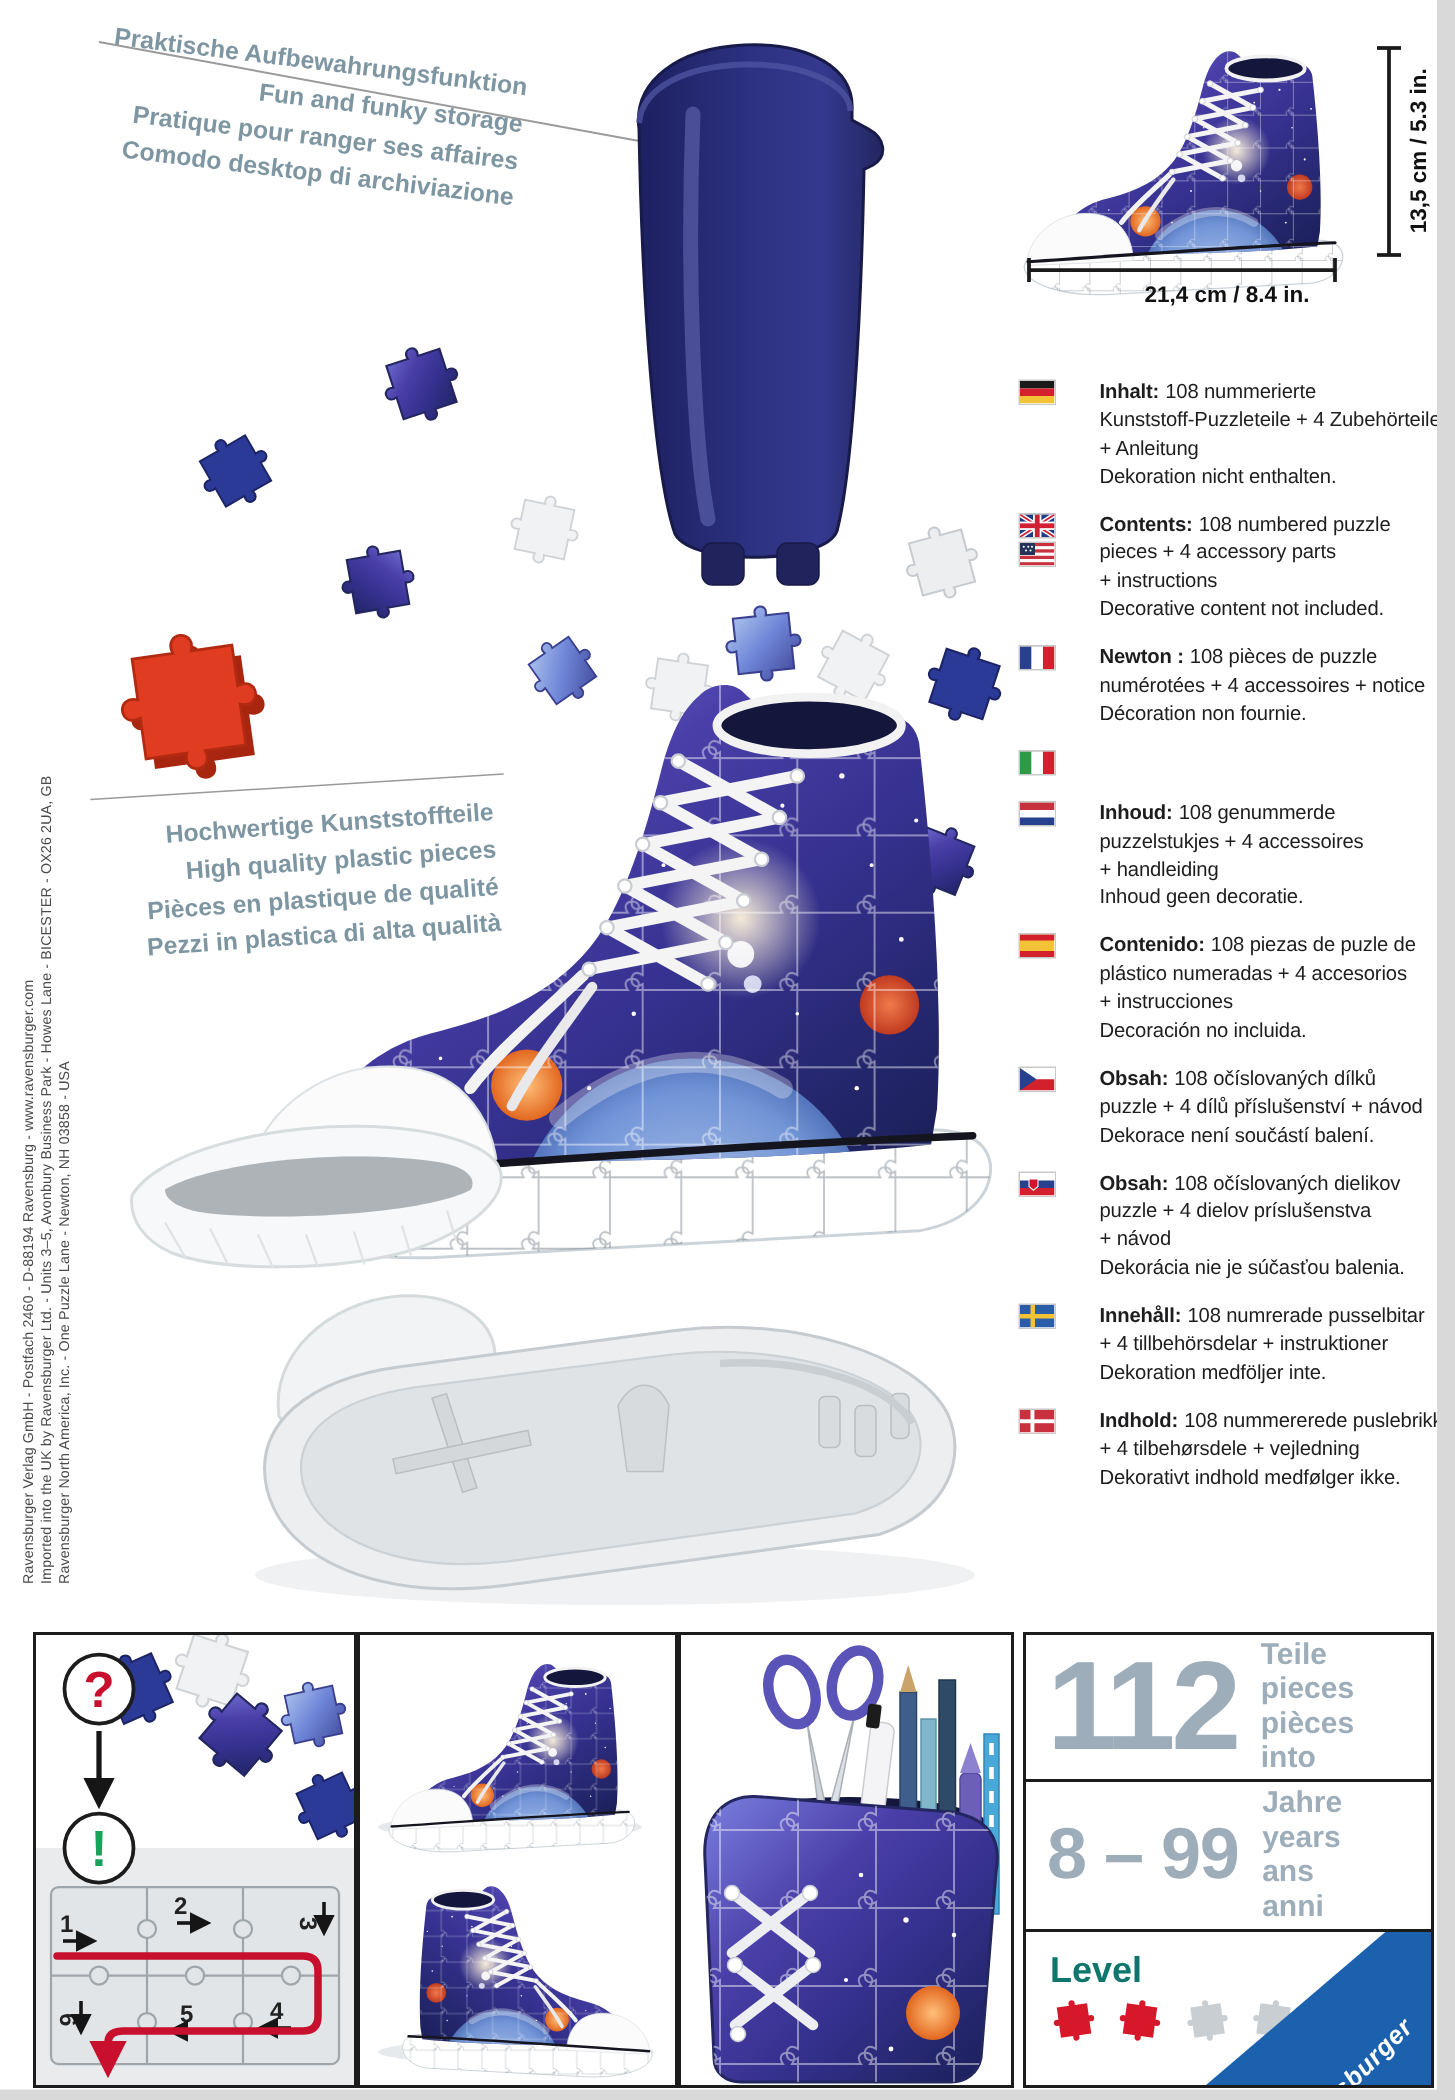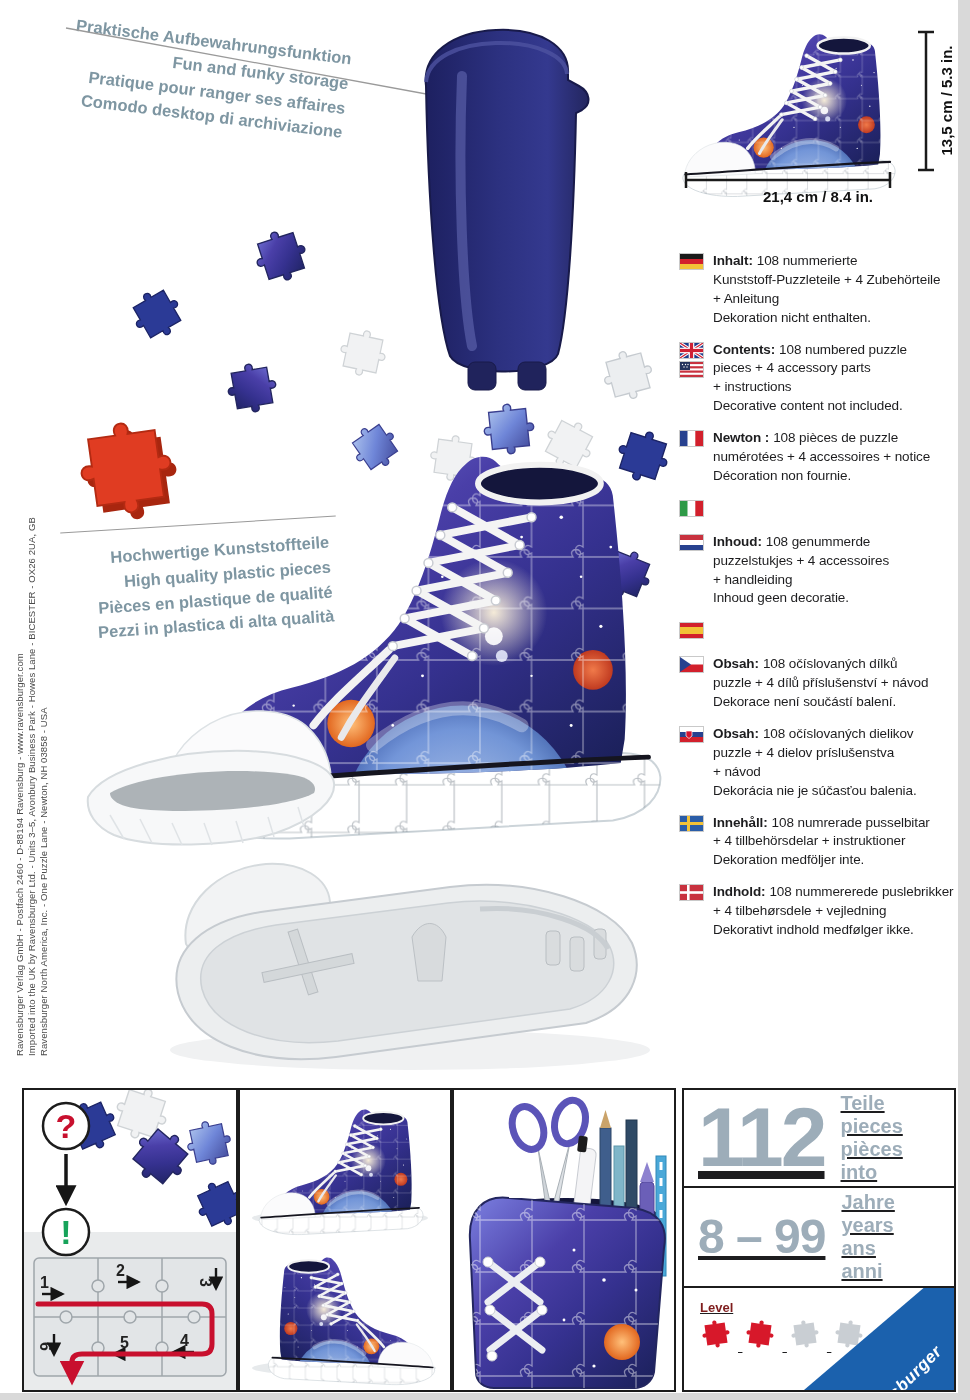--- a/index.html
+++ b/index.html
@@ -4,40 +4,40 @@
 <style>
   html,body{margin:0;padding:0;background:#fff;}
   body{width:970px;height:1400px;position:relative;overflow:hidden;
        font-family:"Liberation Sans",sans-serif;color:#1d1d1f;}
   .abs{position:absolute;}
   
   .headline{font-weight:bold;color:#7e96a2;font-size:16.5px;line-height:1.5;text-align:right;white-space:nowrap;}
   .headline div{white-space:nowrap;}
   
   .contents-col{left:680px;top:252px;width:284px;}
-  .sec{display:flex;margin-bottom:13px;}
+  .sec{display:flex;margin-bottom:13px;gap:20px;}
   .flag-col{width:33px;flex:0 0 33px;padding-top:2px;}
   .flag{display:block;margin-bottom:4px;box-shadow:0 0 0 1px #c9c9c9;}
   .sec-text{font-size:13.5px;line-height:1.4;letter-spacing:-0.1px;}
   .sec-text b{font-weight:bold;}
   .sec-line{white-space:nowrap;}
   .sec-first{margin-left:4px;}
   
   .imprint-line{position:absolute;transform:rotate(-90deg);transform-origin:0 0;
        font-size:9.5px;color:#4a4a4a;white-space:nowrap;letter-spacing:0.1px;}
   
   .dim-label{font-weight:bold;font-size:15px;color:#111;text-align:center;white-space:nowrap;}
   
   .pc{position:absolute;overflow:visible;}
   
   .fbox{position:absolute;border:2px solid #1c1c1c;background:#fff;box-sizing:border-box;}
   .info-row{position:relative;box-sizing:border-box;display:flex;align-items:center;padding:6px 14px;}
   .big-num{font-weight:bold;color:#9dadb9;letter-spacing:-3px;line-height:0.9;}
   .num-labels{margin-left:16px;color:#9dadb9;font-size:20px;line-height:1.15;font-weight:bold;}
-  .level-label{font-weight:bold;color:#7f1d1d;font-size:13px;margin:8px 0 2px 2px;}
+  .level-label{font-weight:bold;color:#0f766e;font-size:24px;margin:8px 0 2px 2px;}
   .lvl{display:inline-block;margin-right:4px;overflow:visible;}
   .brand-tri{position:absolute;right:0;bottom:0;width:0;height:0;
        border-left:150px solid transparent;border-bottom:128px solid #1b61ad;}
   .brand-word{position:absolute;right:8px;bottom:34px;color:#fff;font-weight:bold;font-style:italic;
        font-size:17px;transform:rotate(-45deg);transform-origin:100% 100%;letter-spacing:0.5px;white-space:nowrap;}
   .edge{background:#d9d9d9;}
 </style>
 </head>
 <body>
 
@@ -389,20 +389,26 @@
   </div>
 
   <div class="sec">
     <div class="flag-col">
       <svg class="flag" width="23" height="15">
           <rect width="23" height="15" fill="#f2c237"></rect>
           <rect width="23" height="4" fill="#d2202c"></rect>
           <rect y="11" width="23" height="4" fill="#d2202c"></rect>
         </svg>
     </div>
+    <div class="sec-text">
+      <div class="sec-line"><b>Contenido:</b><span class="sec-first">108 piezas de puzle de</span></div>
+      <div class="sec-line">plástico numeradas + 4 accesorios</div>
+      <div class="sec-line">+ instrucciones</div>
+      <div class="sec-line">Decoración no incluida.</div>
+    </div>
   </div>
 
   <div class="sec">
     <div class="flag-col">
       <svg class="flag" width="23" height="15">
           <rect width="23" height="7.5" fill="#fff"></rect>
           <rect y="7.5" width="23" height="7.5" fill="#d2202c"></rect>
           <polygon points="0,0 11,7.5 0,15" fill="#27418f"></polygon>
         </svg>
     </div>
@@ -569,21 +575,21 @@
           <circle cx="120" cy="160" r="1.5"></circle>
           <circle cx="150" cy="190" r="1.8"></circle>
           <circle cx="110" cy="230" r="1.4"></circle>
           <circle cx="182" cy="200" r="1.5"></circle>
           <circle cx="140" cy="276" r="1.6"></circle>
         </g>
     </g>
   </svg>
 </div>
 
-<div class="fbox" style="left:682px;top:1088px;width:274px;height:304px;border:none;text-decoration:underline;">
+<div class="fbox" style="left:682px;top:1088px;width:274px;height:304px;border:none;">
   <div class="info-row" style="height:100px;border:2px solid #1c1c1c;">
     <div class="big-num" style="font-size:84px;">112</div>
     <div class="num-labels">
       <div>Teile</div>
         <div>pieces</div>
       <div>pièces</div>
         <div>into</div>
     </div>
   </div>
   <div class="info-row" style="height:100px;border:2px solid #1c1c1c;border-top:none;">

